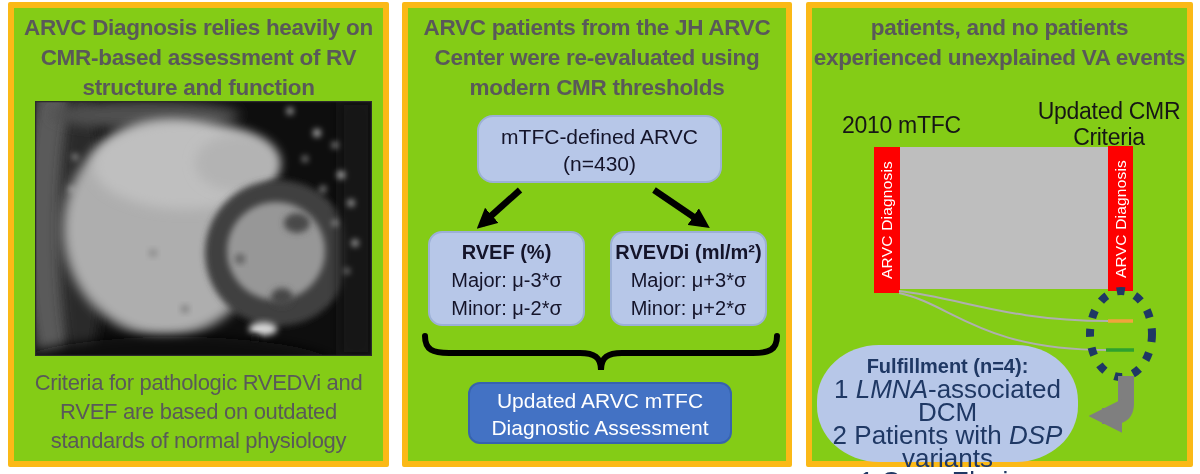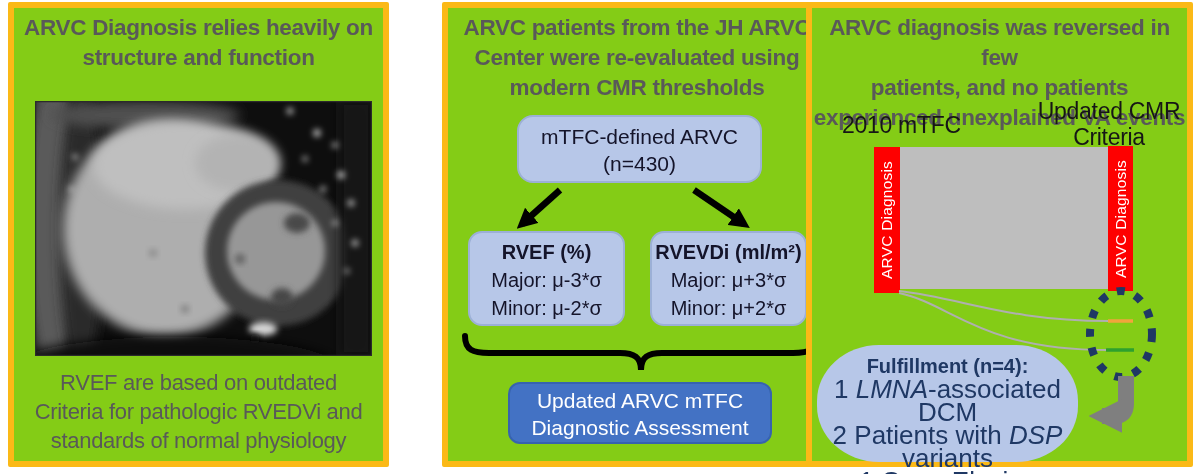--- a/index.html
+++ b/index.html
@@ -1,21 +1,21 @@
 <!DOCTYPE html>
 <html><head>
 <meta charset="utf-8">
 <style>
   html,body{margin:0;padding:0;background:#ffffff;}
   .canvas{position:relative;width:1200px;height:474px;background:#ffffff;overflow:hidden;
           font-family:"Liberation Sans", sans-serif;}
   .panel{position:absolute;top:2px;height:453px;background:#84cc16;
          border:6px solid #FBB917;border-radius:2px;}
   #panel1{left:8px;width:369px;}
-  #panel2{left:402px;width:378px;margin-left:40px;}
+  #panel2{left:402px;width:378px;}
   #panel3{left:806px;width:375px;}
 
   .ptitle{position:absolute;left:0;right:0;top:5px;text-align:center;
           color:#595959;font-weight:bold;font-size:22.5px;line-height:30px;letter-spacing:-0.3px;}
   .caption{position:absolute;left:0;right:0;text-align:center;color:#595959;
            font-size:22px;line-height:29px;letter-spacing:-0.3px;}
 
   
   .mri{position:absolute;left:21px;top:93px;width:337px;height:255px;}
 
@@ -48,20 +48,21 @@
   .blob .b-reg{font-size:26px;line-height:23px;}
 </style>
 </head>
 <body>
 
 <div class="canvas">
 
   <div class="panel" id="panel1">
     <div class="ptitle">
       <div>ARVC Diagnosis relies heavily on</div>
+      <div>CMR-based assessment of RV</div>
       <div>structure and function</div>
     </div>
 
     <svg class="mri" viewBox="0 0 337 255">
       <defs>
         <filter id="b6" x="-40%" y="-40%" width="180%" height="180%">
             <feGaussianBlur stdDeviation="6"></feGaussianBlur>
           </filter>
         <filter id="b3" x="-40%" y="-40%" width="180%" height="180%">
             <feGaussianBlur stdDeviation="3"></feGaussianBlur>
@@ -101,22 +102,22 @@
           <circle cx="320" cy="142" r="3"></circle>
             <circle cx="312" cy="170" r="2.2"></circle>
           <circle cx="40" cy="56" r="2.4"></circle>
             <circle cx="36" cy="88" r="2.2"></circle>
         </g>
       </g>
       <rect x="0.5" y="0.5" width="336" height="254" fill="none" stroke="#2b2b2b" stroke-width="1.5"></rect>
     </svg>
 
     <div class="caption" style="top:360px;">
+      <div>Criteria for pathologic RVEDVi and</div>
       <div>RVEF are based on outdated</div>
-      <div>Criteria for pathologic RVEDVi and</div>
       <div>standards of normal physiology</div>
     </div>
   </div>
 
   <div class="panel" id="panel2">
     <div class="ptitle">
       <div>ARVC patients from the JH ARVC</div>
       <div>Center were re-evaluated using</div>
       <div>modern CMR thresholds</div>
     </div>
@@ -153,21 +154,20 @@
     </div>
 
     <div class="botbox">
       <div>Updated ARVC mTFC</div>
       <div>Diagnostic Assessment</div>
     </div>
   </div>
 
   <div class="panel" id="panel3">
     <div class="ptitle">
-      <div>ARVC diagnosis was reversed in few</div>
       <div>patients, and no patients</div>
       <div>experienced unexplained VA events</div>
     </div>
 
     <div class="flowlabel" style="left:30px;top:104px;">2010 mTFC</div>
     <div class="flowlabel" style="left:222px;top:90px;width:150px;text-align:center;line-height:26px;">
       <div>Updated CMR</div>
       <div>Criteria</div>
     </div>
 

